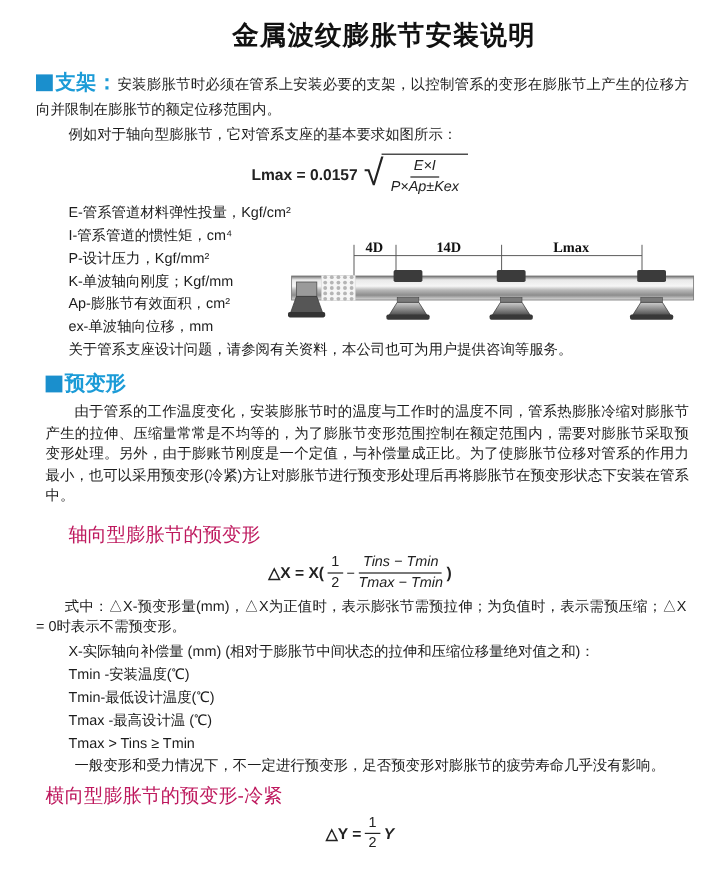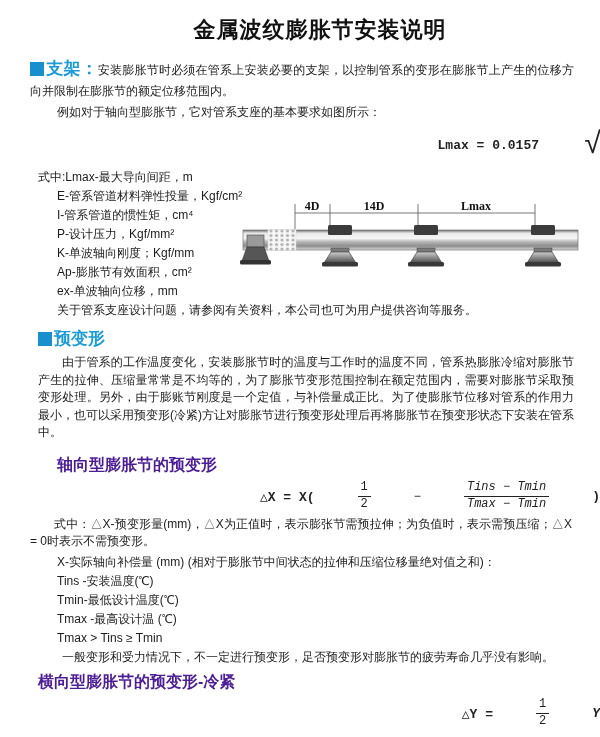--- a/index.html
+++ b/index.html
@@ -30,24 +30,23 @@
   }
   .sec-head {
     color:#1b9bd7;
     font-size:17px;
     font-weight:bold;
     text-align:center;
   }
   .p1 { margin:13px 26px 0 30px; line-height:21px; text-align:justify; }
   .example { margin:0 26px 0 57px; line-height:21px; }
   .formula {
-    display:flex; justify-content:flex-end; align-items:center;
-    font-family:Liberation Mono, monospace;
+    display:flex; justify-content:center; align-items:center;
+    font-family:Liberation Sans, sans-serif;
     color:#222;
-    gap:40px;
   }
   .f1 { margin-top:5px; height:34px; }
   .f-bold { font-weight:bold; font-size:13px; }
   .it { font-style:italic; }
   .frac {
     display:inline-flex; flex-direction:column; align-items:center;
     line-height:1.15; font-size:12px; margin:0 3px;
   }
   .frac .num { border-bottom:1px solid #222; padding:0 3px 1px; }
   .frac .den { padding-top:1px; }
@@ -60,21 +59,21 @@
   .note-line { margin-left:38px; line-height:19px; }
   .consult-line { margin-left:57px; line-height:19px; }
   .diagram {
     position:absolute;
     top:28px; left:238px;
     width:360px; height:78px;
   }
   .dim-label { font-family:"Liberation Serif", serif; font-weight:bold; font-size:12px; fill:#111; }
   .sec2-head-row { margin:7px 26px 0 38px; }
   .p2 { margin:4px 26px 0 38px; line-height:17.5px; text-align:justify; text-indent:2em; }
-  .sub-head { color:#4c1d95; font-size:16px; font-weight:bold; }
+  .sub-head { color:#be185d; font-size:16px; font-weight:normal; }
   .axial-head { margin:13px 0 0 57px; }
   .f2 { margin-top:4px; height:34px; font-size:12px; }
   .explain { margin:2px 28px 0 30px; line-height:17.5px; text-align:justify; text-indent:2em; }
   .xdef { margin-left:57px; line-height:19px; margin-top:2px; }
   .t-line { margin-left:57px; line-height:19px; }
   .general-note { margin-left:38px; text-indent:2em; line-height:19px; }
   .lateral-head { margin:5px 0 0 38px; }
   .f3 { margin-top:6px; height:30px; }
 </style>
 </head>
@@ -84,25 +83,30 @@
 
 <div class="p1">
   <span class="sec-bullet"></span><span class="sec-head">支架：</span><span>安装膨胀节时必须在管系上安装必要的支架，以控制管系的变形在膨胀节上产生的位移方向并限制在膨胀节的额定位移范围内。</span>
 </div>
 <div class="example">例如对于轴向型膨胀节，它对管系支座的基本要求如图所示：</div>
 
 <div class="formula f1">
   <span class="f-bold">Lmax = 0.0157</span>
   <span class="sqrt">
     <span class="sqrt-sym">√</span>
+    <span class="sqrt-body">
+      <span class="frac it">
+        <span class="num">E×I</span>
+        <span class="den">P×Ap±Kex</span>
+      </span>
+    </span>
   </span>
 </div>
 
 <div class="def-region">
-  <div class="def-line first">式中:Lmax-最大导向间距，m</div>
   <div class="def-line">E-管系管道材料弹性投量，Kgf/cm²</div>
   <div class="def-line">I-管系管道的惯性矩，cm⁴</div>
   <div class="def-line">P-设计压力，Kgf/mm²</div>
   <div class="def-line">K-单波轴向刚度；Kgf/mm</div>
   <div class="def-line">Ap-膨胀节有效面积，cm²</div>
   <div class="def-line">ex-单波轴向位移，mm</div>
   <div class="consult-line">关于管系支座设计问题，请参阅有关资料，本公司也可为用户提供咨询等服务。</div>
 
   <svg class="diagram" viewBox="0 0 360 78">
     <defs>
@@ -207,21 +211,21 @@
   <span>−</span>
   <span class="frac it">
     <span class="num">Tins − Tmin</span>
     <span class="den">Tmax − Tmin</span>
   </span>
   <span class="f-bold">)</span>
 </div>
 
 <div class="explain">式中：△X-预变形量(mm)，△X为正值时，表示膨张节需预拉伸；为负值时，表示需预压缩；△X = 0时表示不需预变形。</div>
 <div class="xdef">X-实际轴向补偿量 (mm) (相对于膨胀节中间状态的拉伸和压缩位移量绝对值之和)：</div>
-<div class="t-line">Tins -安装温度(℃)</div>
+<div class="t-line">Tmin -安装温度(℃)</div>
 <div class="t-line">Tmin-最低设计温度(℃)</div>
 <div class="t-line">Tmax -最高设计温 (℃)</div>
 <div class="t-line">Tmax &gt; Tins ≥ Tmin</div>
 <div class="general-note">一般变形和受力情况下，不一定进行预变形，足否预变形对膨胀节的疲劳寿命几乎没有影响。</div>
 
 <div class="sub-head lateral-head">横向型膨胀节的预变形-冷紧</div>
 
 <div class="formula f3">
   <span class="f-bold">△Y =</span>
   <span class="frac">

